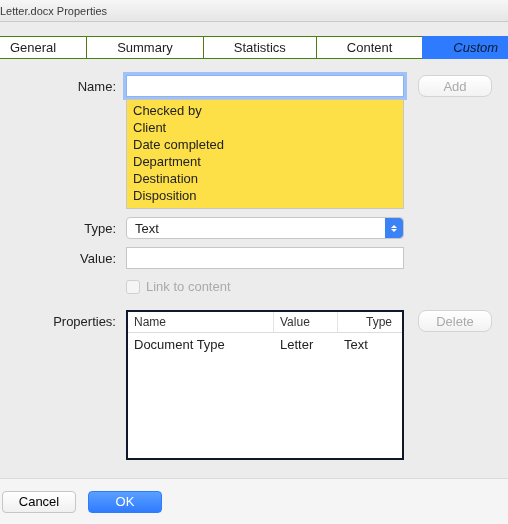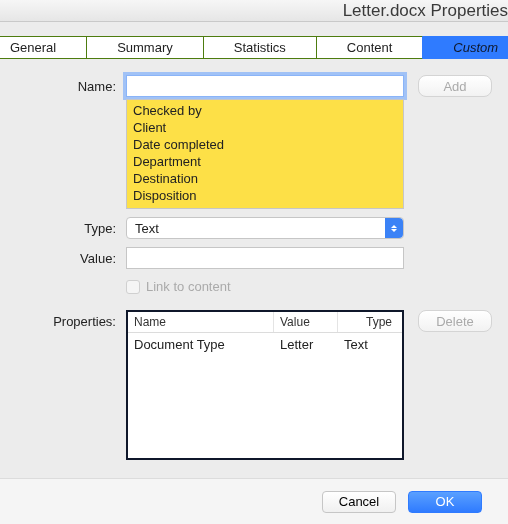--- a/index.html
+++ b/index.html
@@ -9,22 +9,22 @@
     font-size: 13px;
     color: #222;
     background: #ececec;
     width: 508px;
     height: 524px;
     overflow: hidden;
   }
   .titlebar {
     height: 22px;
     line-height: 22px;
-    text-align: right;
-    font-size: 17px;
+    text-align: left;
+    font-size: 11px;
     background: linear-gradient(#f6f6f6, #e6e6e6);
     border-bottom: 1px solid #c9c9c9;
     color: #3a3a3a;
   }
   .content {
     padding: 14px 16px 0 16px;
   }
   .tabs {
     display: flex;
     justify-content: center;
@@ -172,23 +172,22 @@
     font-size:13px;
   }
 
   .footer {
     position:absolute;
     bottom:0; left:0; right:0;
     height:46px;
     background:#f5f5f5;
     border-top:1px solid #dcdcdc;
     display:flex;
-    justify-content:flex-end;
     align-items:center;
-    padding:0 26px;
+    padding:0 2px;
     gap:12px;
   }
   .btn {
     min-width:74px;
     height:22px;
     border:1px solid #c6c6c6;
     border-radius:4px;
     background:linear-gradient(#ffffff,#f0f0f0);
     font:inherit;
     cursor:default;

